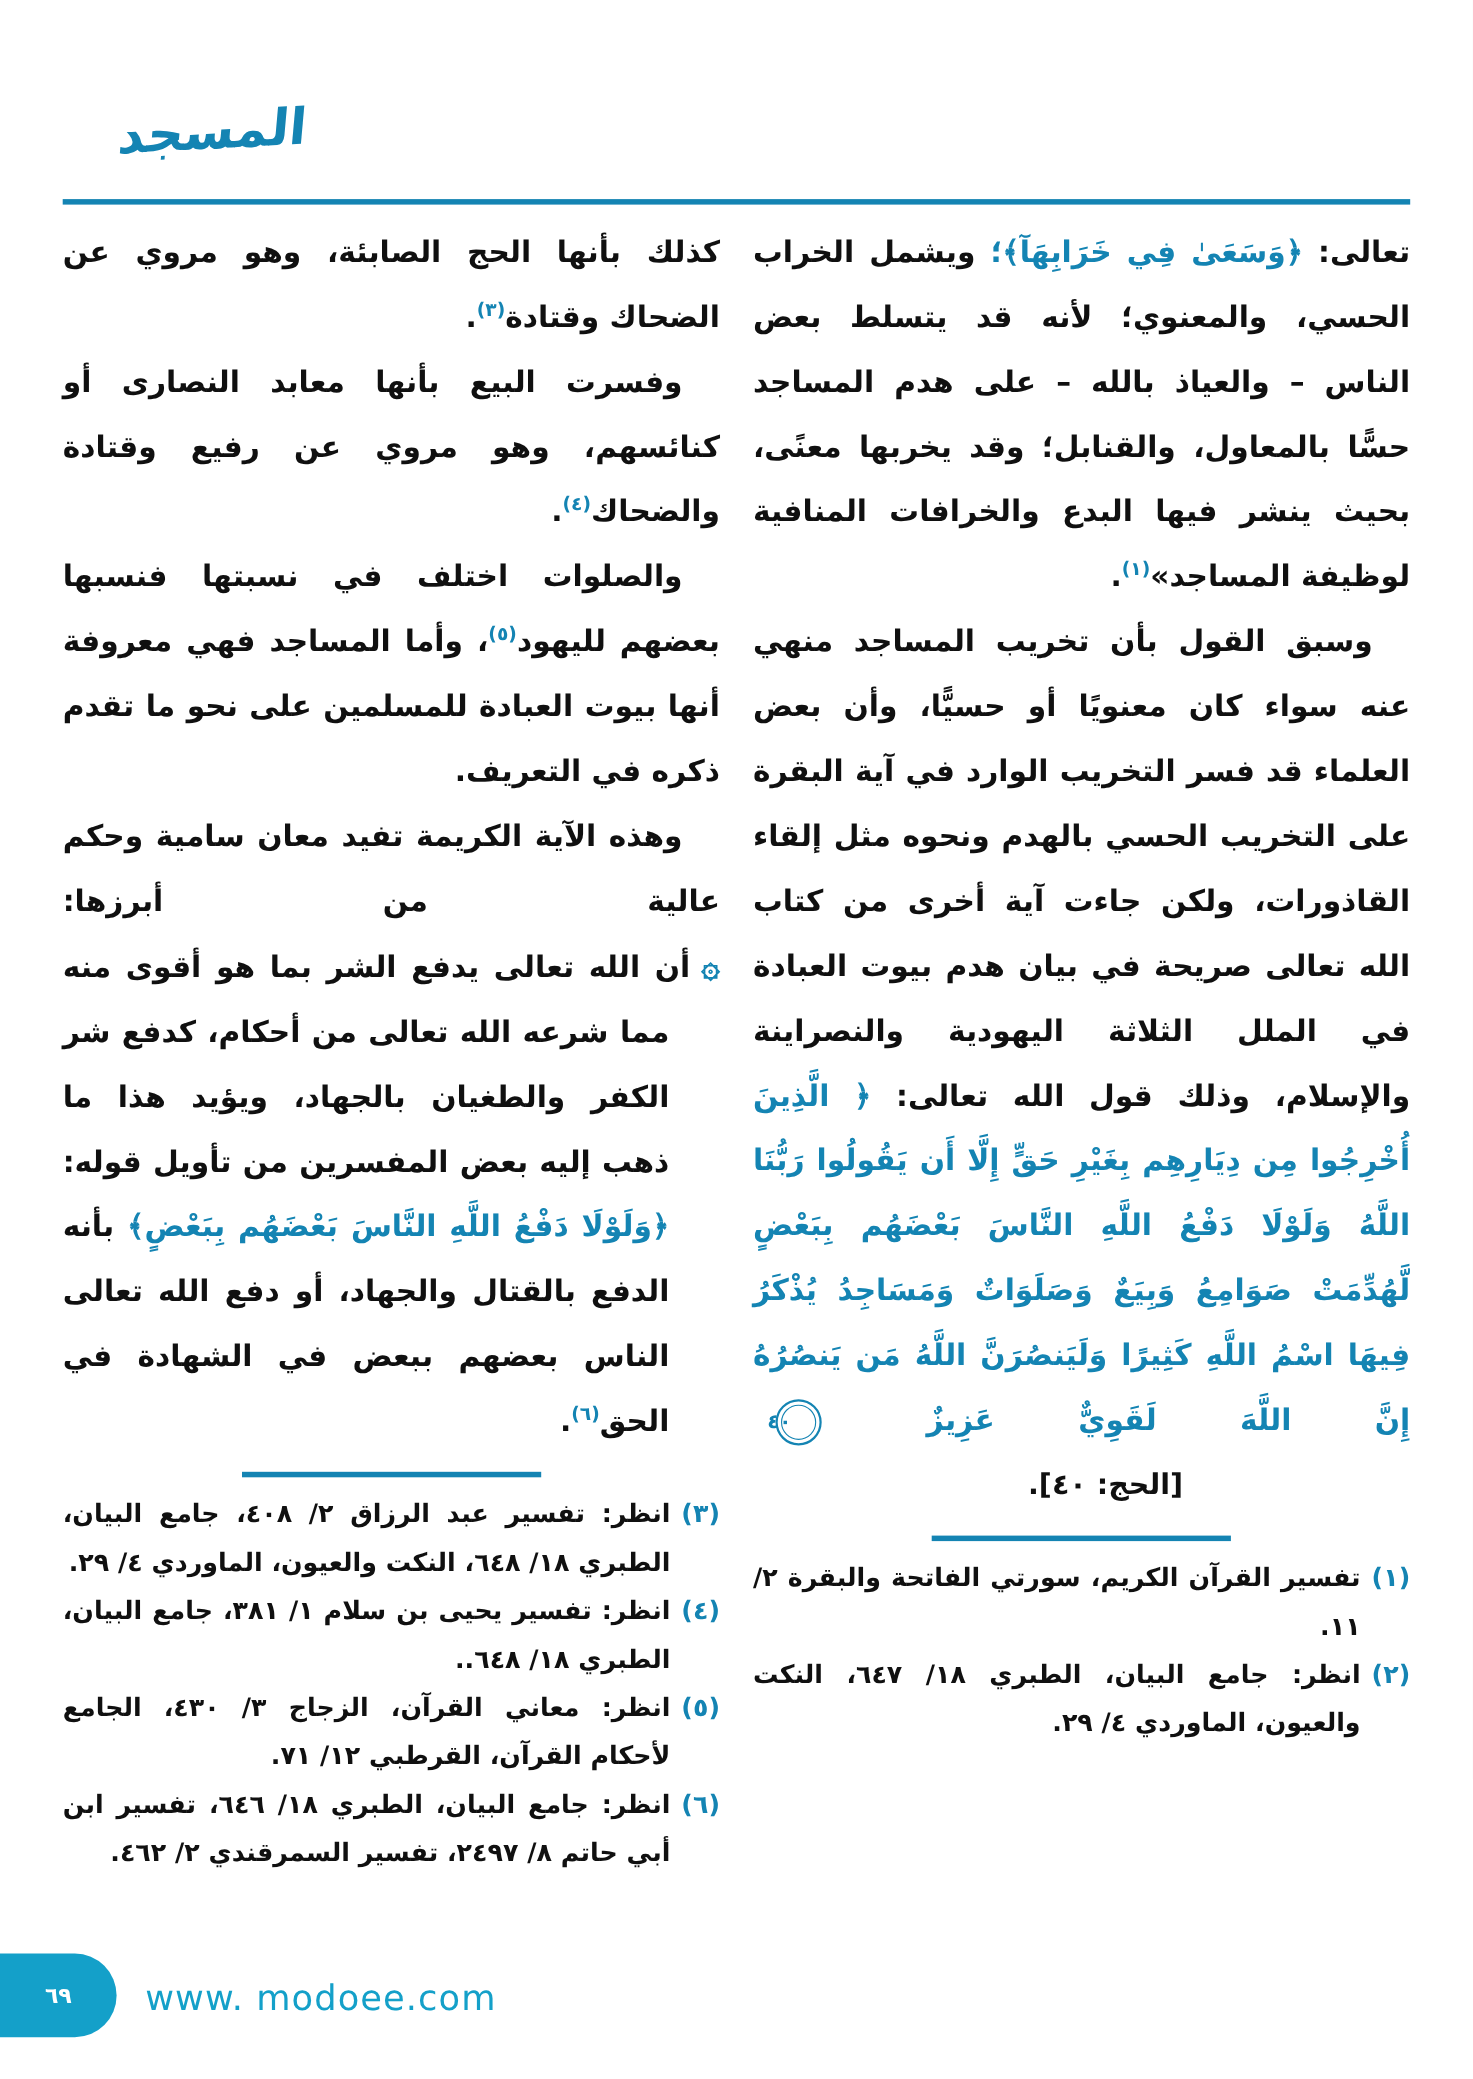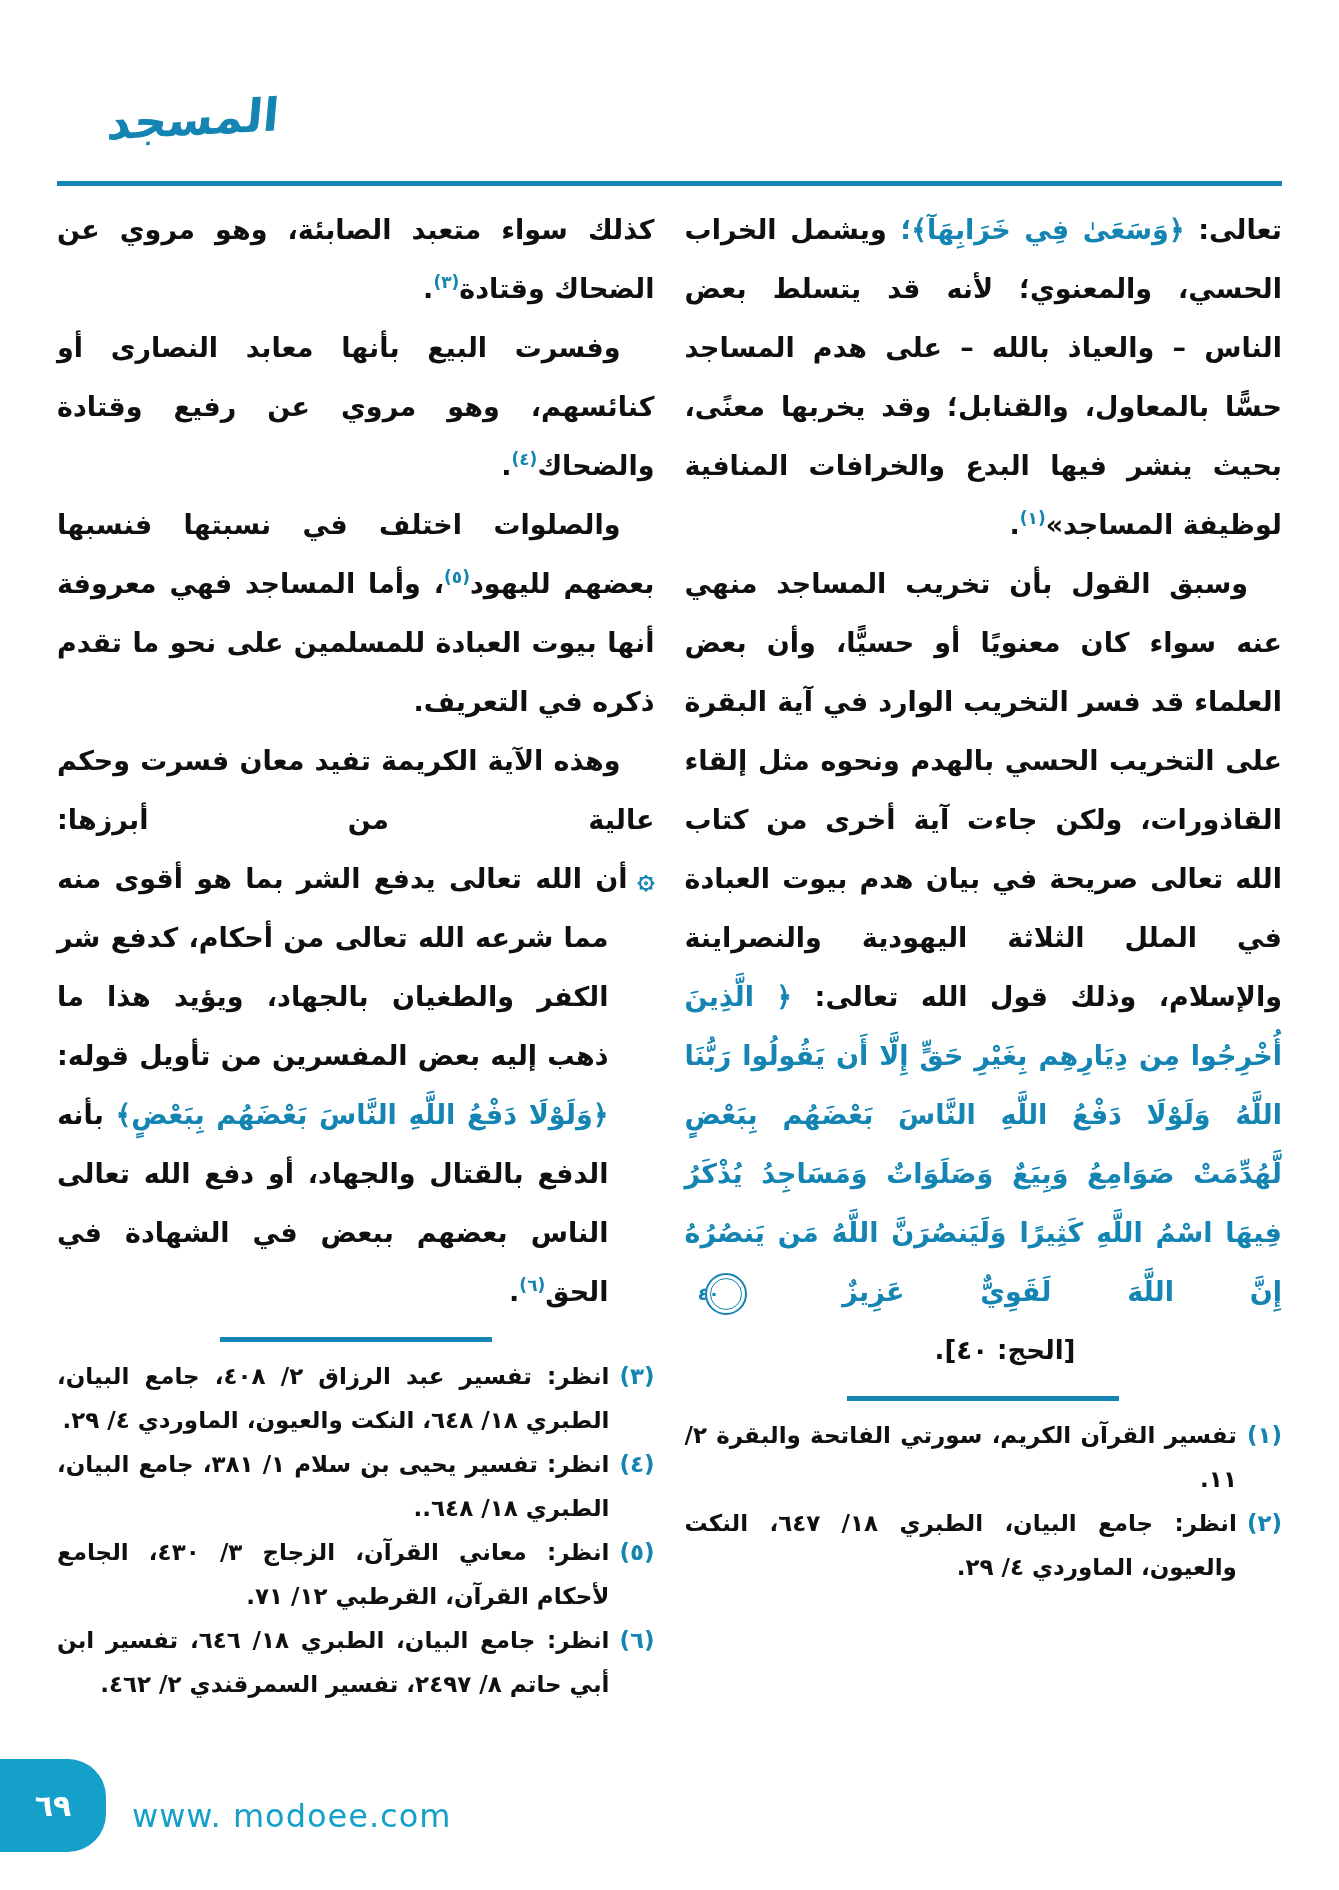--- a/index.html
+++ b/index.html
@@ -70,25 +70,25 @@
   }
   .footnotes{margin-top:0;}
   .fn-item{
     display:flex;gap:10px;
     font-size:23px;line-height:44px;font-weight:bold;
   }
   .fn-num{color:#1484b3;white-space:nowrap;flex:0 0 auto;}
   .fn-text{text-align:justify;flex:1 1 auto;}
   .page-tab{
     position:absolute;left:0;bottom:38px;
-    width:106px;height:93px;
+    width:106px;height:76px;
     background:#14a0c9;
     border-radius:0 38px 38px 0;
     display:flex;align-items:center;justify-content:center;
-    color:#ffffff;font-size:30px;font-weight:bold;
+    color:#ffffff;font-size:20px;font-weight:bold;
   }
   .site-url{
     position:absolute;left:132px;bottom:55px;
     color:#14a0c9;font-size:32px;font-weight:normal;
     direction:ltr;letter-spacing:1px;
   }
 </style>
 </head>
 <body>
 
@@ -111,24 +111,24 @@
           <span class="fn-text">تفسير القرآن الكريم، سورتي الفاتحة والبقرة ٢/ ١١.</span>
         </div>
         <div class="fn-item">
           <span class="fn-num">(٢)</span>
           <span class="fn-text">انظر: جامع البيان، الطبري ١٨/ ٦٤٧، النكت والعيون، الماوردي ٤/ ٢٩.</span>
         </div>
       </div>
     </div>
 
     <div class="col body">
-      <p><span>كذلك سواء متعبد الصابئة، وهو مروي عن الضحاك وقتادة</span><span class="fn-mark">(٣)</span><span>.</span></p>
+      <p><span>كذلك بأنها الحج الصابئة، وهو مروي عن الضحاك وقتادة</span><span class="fn-mark">(٣)</span><span>.</span></p>
       <p class="indent"><span>وفسرت البيع بأنها معابد النصارى أو كنائسهم، وهو مروي عن رفيع وقتادة والضحاك</span><span class="fn-mark">(٤)</span><span>.</span></p>
       <p class="indent"><span>والصلوات اختلف في نسبتها فنسبها بعضهم لليهود</span><span class="fn-mark">(٥)</span><span>، وأما المساجد فهي معروفة أنها بيوت العبادة للمسلمين على نحو ما تقدم ذكره في التعريف.</span></p>
-      <p class="indent justify-last"><span>وهذه الآية الكريمة تفيد معان فسرت وحكم عالية من أبرزها:</span></p>
+      <p class="indent justify-last"><span>وهذه الآية الكريمة تفيد معان سامية وحكم عالية من أبرزها:</span></p>
       <p class="bullet-para"><span class="flower">۞</span><span>أن الله تعالى يدفع الشر بما هو أقوى منه مما شرعه الله تعالى من أحكام، كدفع شر الكفر والطغيان بالجهاد، ويؤيد هذا ما ذهب إليه بعض المفسرين من تأويل قوله: </span><span class="quran">﴿وَلَوْلَا دَفْعُ اللَّهِ النَّاسَ بَعْضَهُم بِبَعْضٍ﴾</span><span> بأنه الدفع بالقتال والجهاد، أو دفع الله تعالى الناس بعضهم ببعض في الشهادة في الحق</span><span class="fn-mark">(٦)</span><span>.</span></p>
 
       <div class="fn-sep"></div>
       <div class="footnotes">
         <div class="fn-item">
           <span class="fn-num">(٣)</span>
           <span class="fn-text">انظر: تفسير عبد الرزاق ٢/ ٤٠٨، جامع البيان، الطبري ١٨/ ٦٤٨، النكت والعيون، الماوردي ٤/ ٢٩.</span>
         </div>
         <div class="fn-item">
           <span class="fn-num">(٤)</span>

